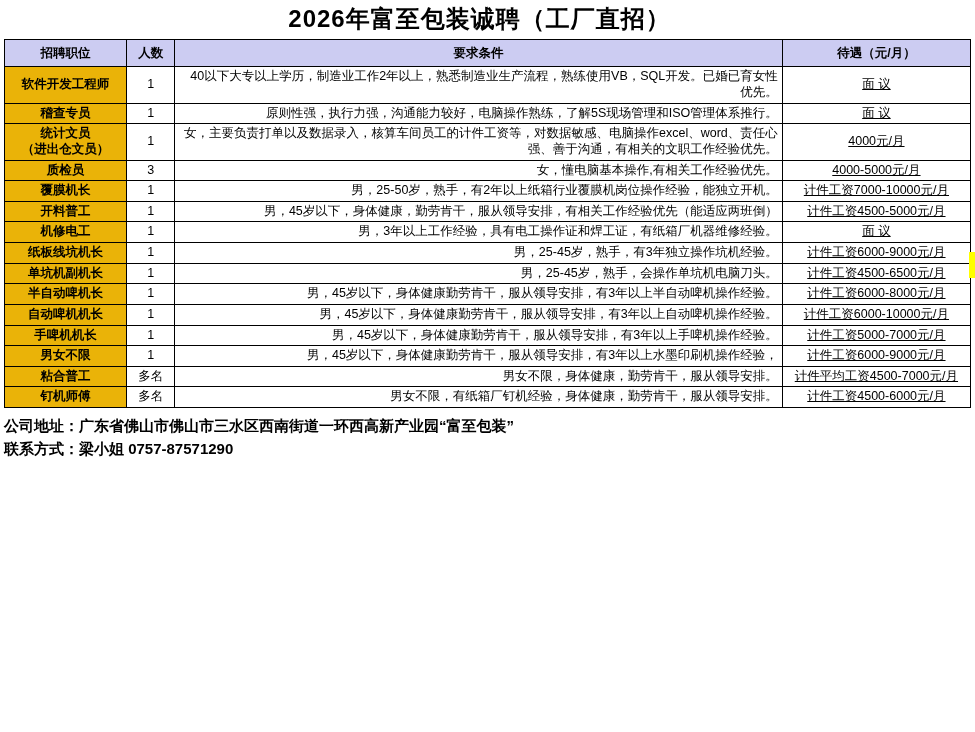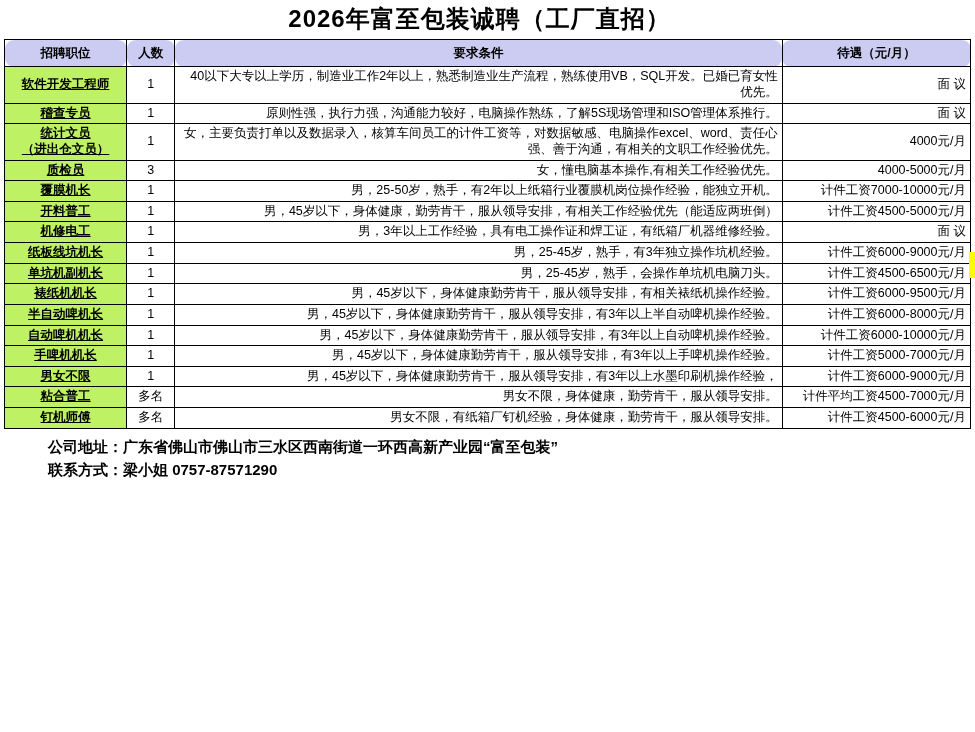--- a/index.html
+++ b/index.html
@@ -41,57 +41,55 @@
     padding: 2px 4px;
     vertical-align: middle;
     line-height: 1.25;
   }
   thead th {
     background: #ccccf2;
     font-weight: bold;
     text-align: center;
     height: 22px;
     font-size: 13px;
-    border-radius: 9px;
   }
   col.c-pos { width: 122px; }
   col.c-num { width: 48px; }
   col.c-req { width: 607px; }
   col.c-pay { width: 188px; }
 
   td.pos {
-    background: #bef264;
+    background: #eab308;
     text-align: center;
     font-weight: bold;
     font-size: 13.5px;
-    text-decoration: underline;
   }
   td.num {
     text-align: center;
     font-size: 12px;
   }
   td.req {
     text-align: right;
     font-size: 12px;
     padding-left: 5px;
   }
   td.pay {
-    text-align: right;
+    text-align: center;
     font-size: 12.5px;
+    text-decoration: underline;
   }
   .footer {
     margin-top: 6px;
     padding-left: 4px;
   }
   .footer .line {
     font-size: 15px;
     font-weight: bold;
     line-height: 1.55;
     white-space: nowrap;
-    margin-left: 44px;
   }
   .footer .label {
     display: inline;
   }
   .footer .value {
     display: inline;
   }
   .yellow-mark {
     position: absolute;
     right: 0px;
@@ -172,26 +170,20 @@
           <td class="req">男，25-45岁，熟手，有3年独立操作坑机经验。</td>
           <td class="pay">计件工资6000-9000元/月</td>
         </tr>
         <tr>
           <td class="pos">单坑机副机长</td>
           <td class="num">1</td>
           <td class="req">男，25-45岁，熟手，会操作单坑机电脑刀头。</td>
           <td class="pay">计件工资4500-6500元/月</td>
         </tr>
         <tr>
-          <td class="pos">裱纸机机长</td>
-          <td class="num">1</td>
-          <td class="req">男，45岁以下，身体健康勤劳肯干，服从领导安排，有相关裱纸机操作经验。</td>
-          <td class="pay">计件工资6000-9500元/月</td>
-        </tr>
-        <tr>
           <td class="pos">半自动啤机长</td>
           <td class="num">1</td>
           <td class="req">男，45岁以下，身体健康勤劳肯干，服从领导安排，有3年以上半自动啤机操作经验。</td>
           <td class="pay">计件工资6000-8000元/月</td>
         </tr>
         <tr>
           <td class="pos">自动啤机机长</td>
           <td class="num">1</td>
           <td class="req">男，45岁以下，身体健康勤劳肯干，服从领导安排，有3年以上自动啤机操作经验。</td>
           <td class="pay">计件工资6000-10000元/月</td>

